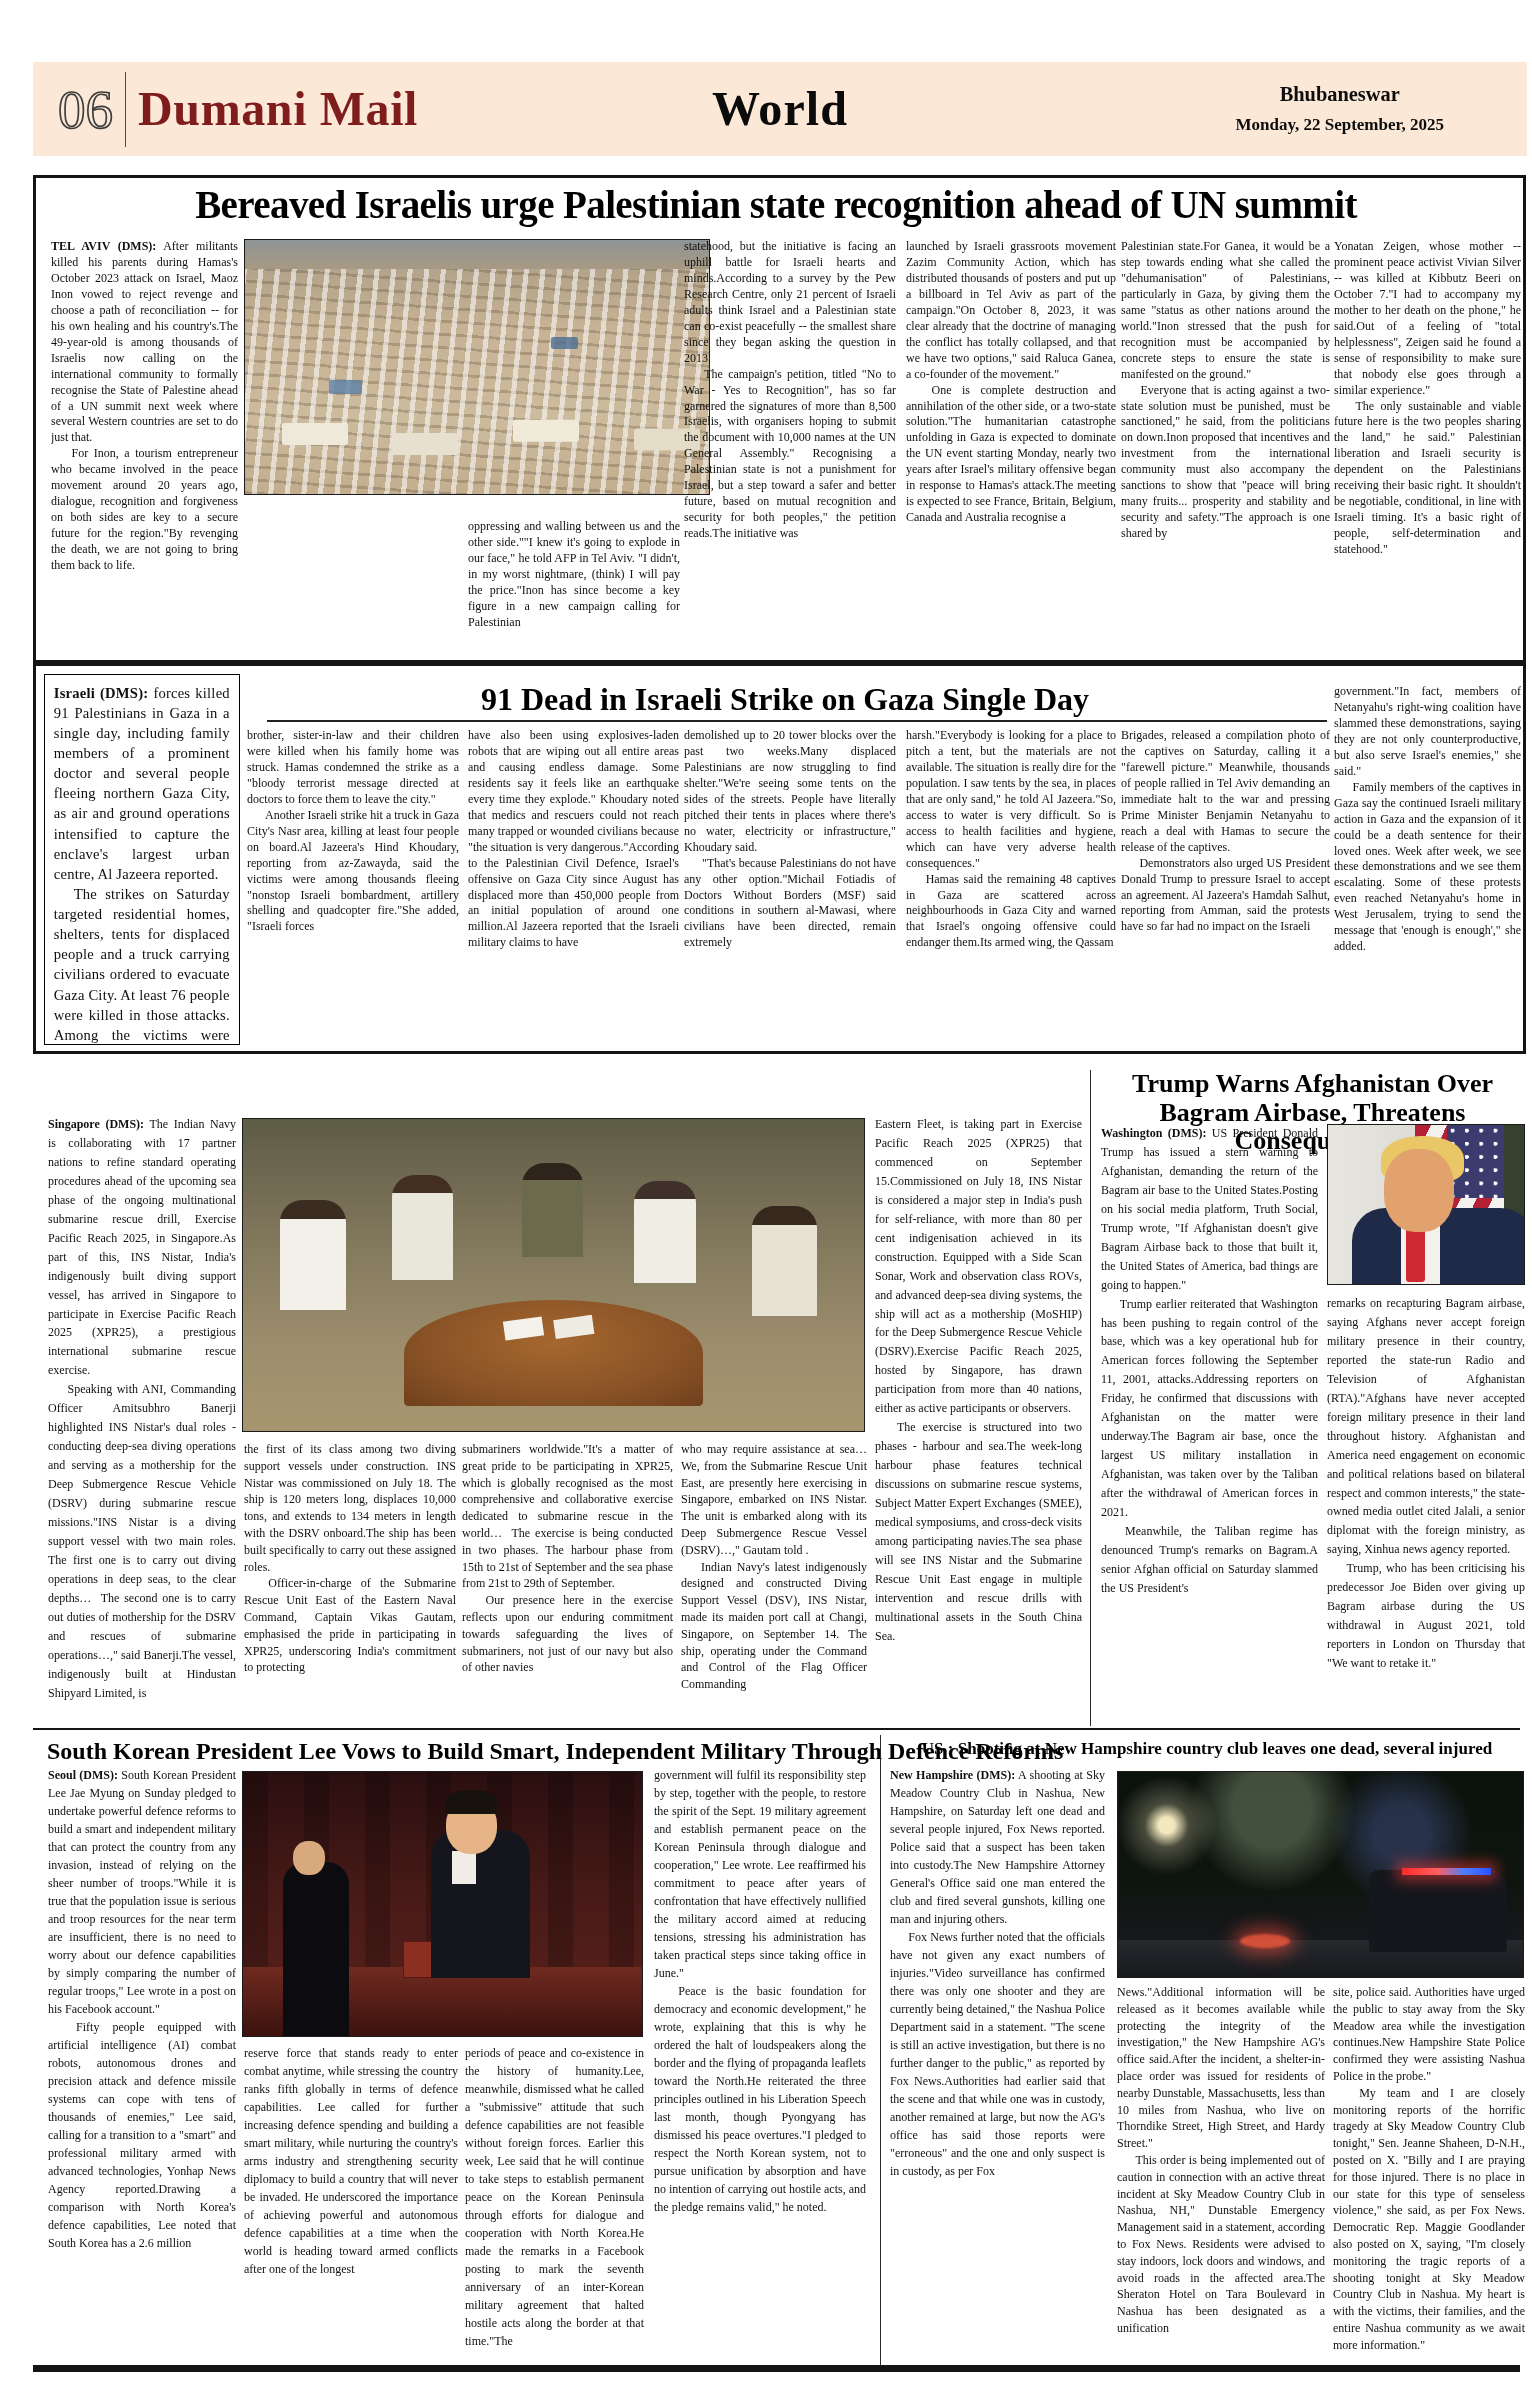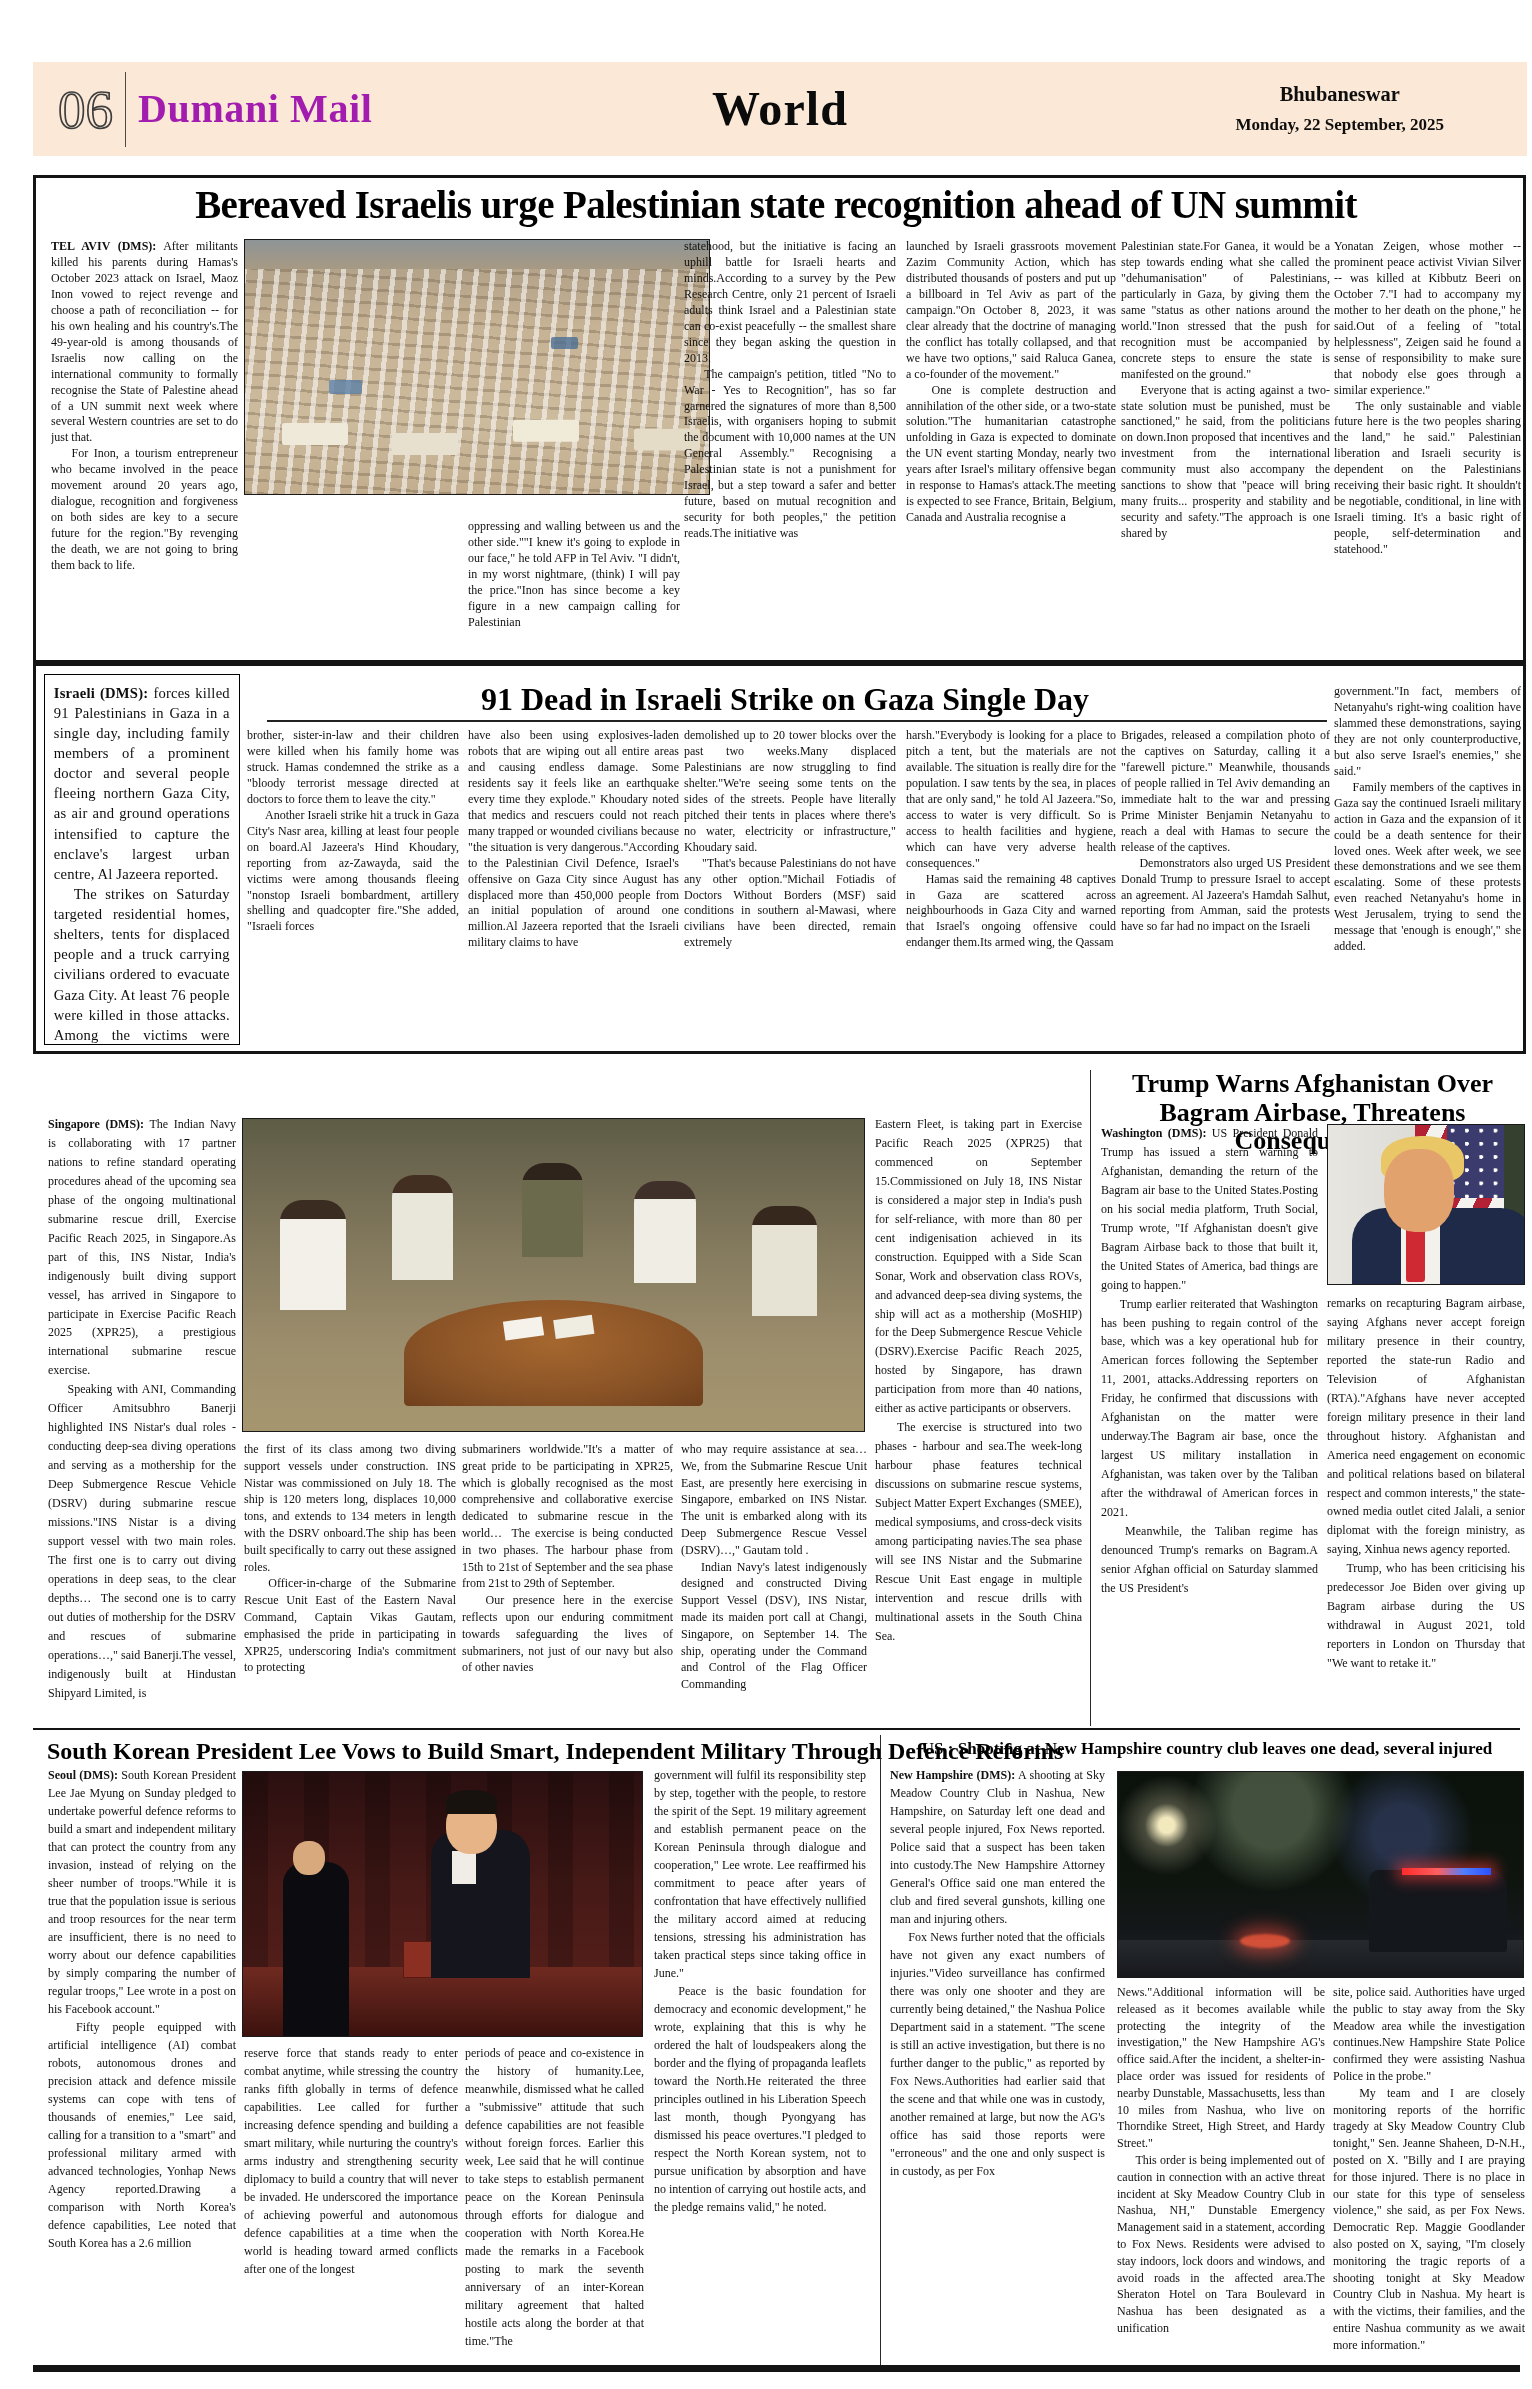--- a/index.html
+++ b/index.html
@@ -3,21 +3,21 @@
 <meta charset="utf-8">
 <style>
   html,body{margin:0;padding:0;background:#e9e9e9;}
   .page{position:relative;width:1533px;height:2389px;background:#ffffff;
         font-family:"Liberation Serif","DejaVu Serif",serif;color:#0e0e0e;overflow:hidden;}
   
   .masthead{position:absolute;left:33px;top:62px;width:1494px;height:94px;background:#fbe8d6;}
   .mast-left{position:absolute;left:25px;top:0;height:94px;display:flex;align-items:center;gap:12px;}
   .pageno{font-size:55px;font-weight:400;color:#fbe8d6;-webkit-text-stroke:1.7px #3e3e3e;line-height:1;}
   .mast-divider{width:1.1px;height:75px;background:#4a4a4a;}
-  .brand{font-size:40px;font-weight:bold;color:#a21caf;letter-spacing:0.6px;line-height:1;}
+  .brand{font-size:48px;font-weight:bold;color:#7f1d1d;letter-spacing:0.6px;line-height:1;}
   .section{position:absolute;left:50%;top:50%;transform:translate(-50%,-50%);
            font-size:48px;font-weight:bold;color:#0b0b0b;letter-spacing:1.1px;line-height:1;}
   .mast-right{position:absolute;right:83px;top:50%;transform:translateY(-50%);text-align:center;}
   .mast-city{font-size:20.4px;font-weight:bold;}
   .mast-date{font-size:17px;font-weight:bold;margin-top:8.8px;}
   
   .band-box{position:absolute;border:3.9px solid #141414;background:#fff;}
   .rule-h{position:absolute;background:#141414;}
   .rule-v{position:absolute;background:#2a2a2a;}
   

